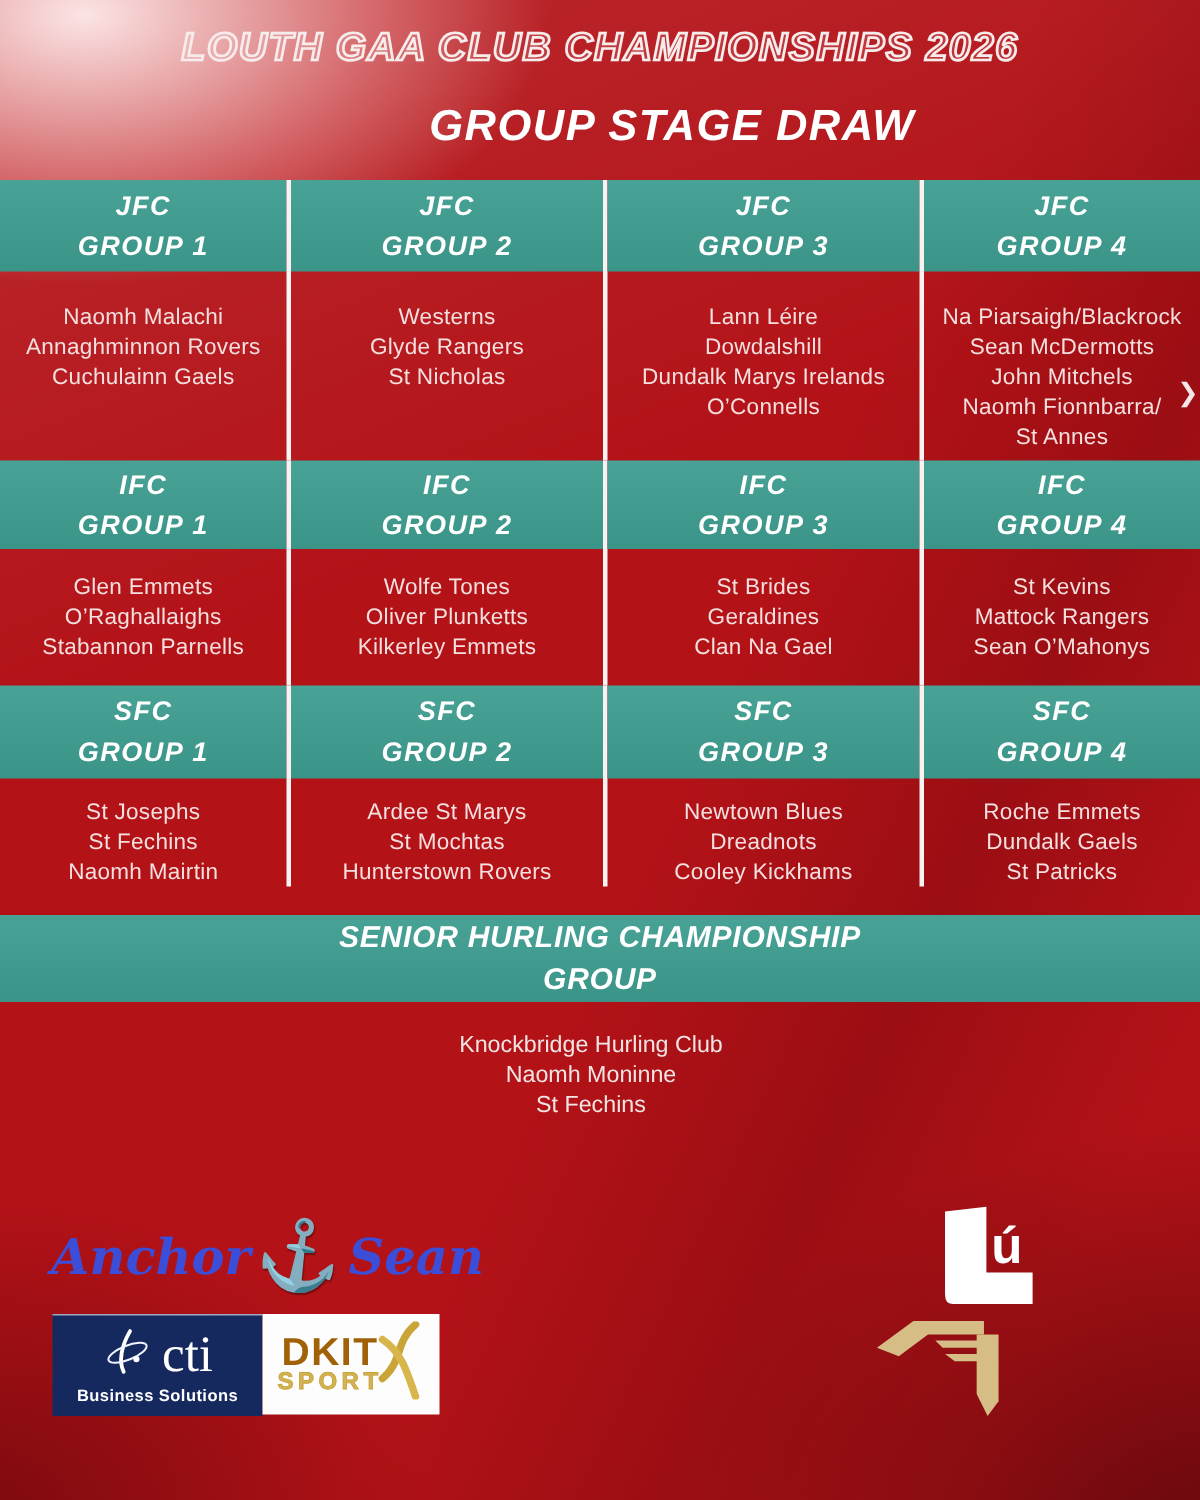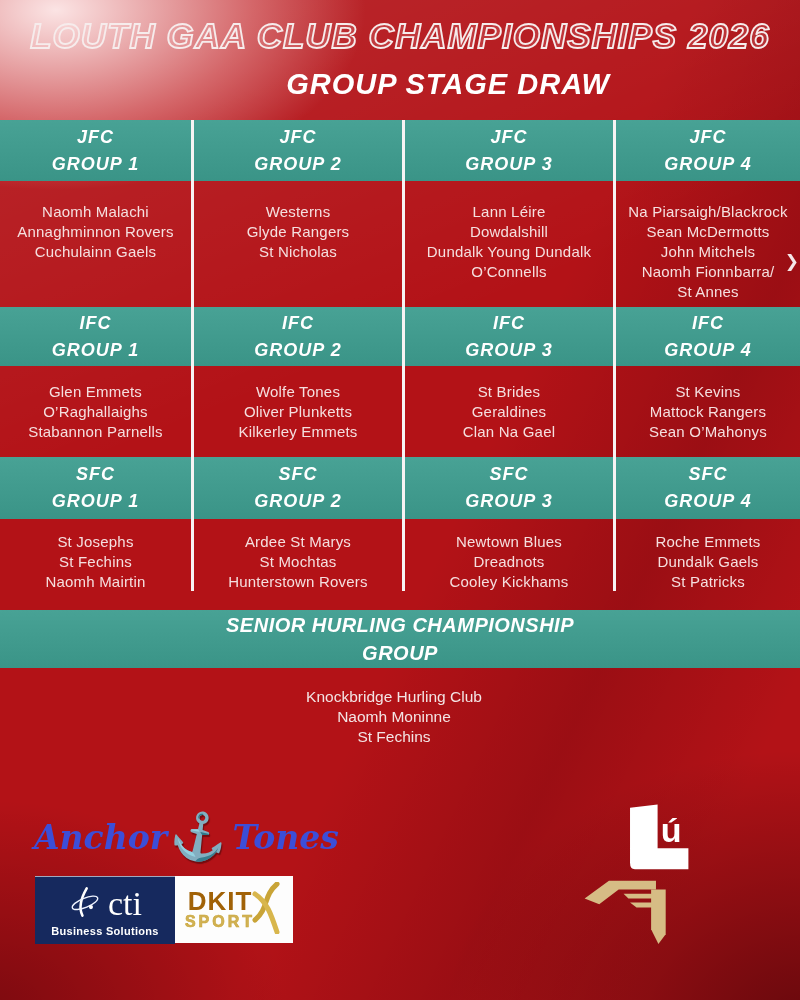--- a/index.html
+++ b/index.html
@@ -11,21 +11,21 @@
       radial-gradient(ellipse 430px 250px at 7% 1%, rgba(255,238,238,0.95), rgba(255,205,205,0.40) 45%, rgba(255,180,180,0) 72%),
       linear-gradient(158deg, rgba(255,255,255,0.10), rgba(255,255,255,0) 38%),
       radial-gradient(ellipse 520px 400px at 101% 103%, rgba(38,0,4,0.55), rgba(38,0,4,0) 70%),
       radial-gradient(ellipse 430px 300px at -2% 101%, rgba(58,0,6,0.45), rgba(58,0,6,0) 70%),
       linear-gradient(115deg, rgba(0,0,0,0) 55%, rgba(70,0,8,0.22) 72%, rgba(0,0,0,0) 88%);
   }
   .abs{position:absolute;}
   
   .title{
     top:16px;left:0;width:800px;text-align:center;white-space:nowrap;
-    font-style:italic;font-weight:bold;font-size:35px;letter-spacing:1px;
+    font-style:italic;font-weight:bold;font-size:26px;letter-spacing:1px;
     color:rgba(255,215,215,0.14);
     -webkit-text-stroke:1.8px #f6ecec;
   }
   .subtitle{
     top:68px;left:0;width:800px;text-align:center;
     font-style:italic;font-weight:bold;font-size:29px;letter-spacing:1px;color:#ffffff;margin-left:48px;
   }
   
   .table{top:120px;left:0;width:800px;}
   .row{display:grid;grid-template-columns:191px 211px 211px 187px;}
@@ -120,21 +120,21 @@
 Glyde Rangers
 St Nicholas</div>
     </section>
     <section class="cell bordered">
       <header class="band">
         <div>JFC</div>
         <div>GROUP 3</div>
       </header>
       <div class="teams">Lann Léire
 Dowdalshill
-Dundalk Young Dundalk
+Dundalk Marys Irelands
 O’Connells</div>
     </section>
     <section class="cell bordered">
       <header class="band">
         <div>JFC</div>
         <div>GROUP 4</div>
       </header>
       <div class="teams">Na Piarsaigh/Blackrock
 Sean McDermotts
 John Mitchels
@@ -226,21 +226,21 @@
 GROUP</div>
 <div class="abs hurl-teams">Knockbridge Hurling Club
 Naomh Moninne
 St Fechins</div>
 
 <div class="abs chevron">❯</div>
 
 <div class="abs anchor-tours">
   <span>Anchor</span>
   <span class="anchor-glyph">⚓</span>
-  <span>Tones</span>
+  <span>Sean</span>
 </div>
 
 <div class="abs cti-box">
   <div class="cti-top">
     <span>
       <svg width="34" height="34" viewBox="0 0 40 40">
         <path d="M22 4 C15 16 13 28 17 36" stroke="#ffffff" stroke-width="3" fill="none" stroke-linecap="round"></path>
         <ellipse cx="20" cy="21" rx="16" ry="5.5" fill="none" stroke="#eef3ff" stroke-width="1.6" transform="rotate(-22 20 21)"></ellipse>
         <circle cx="27" cy="26" r="2.4" fill="#ffffff"></circle>
       </svg>

